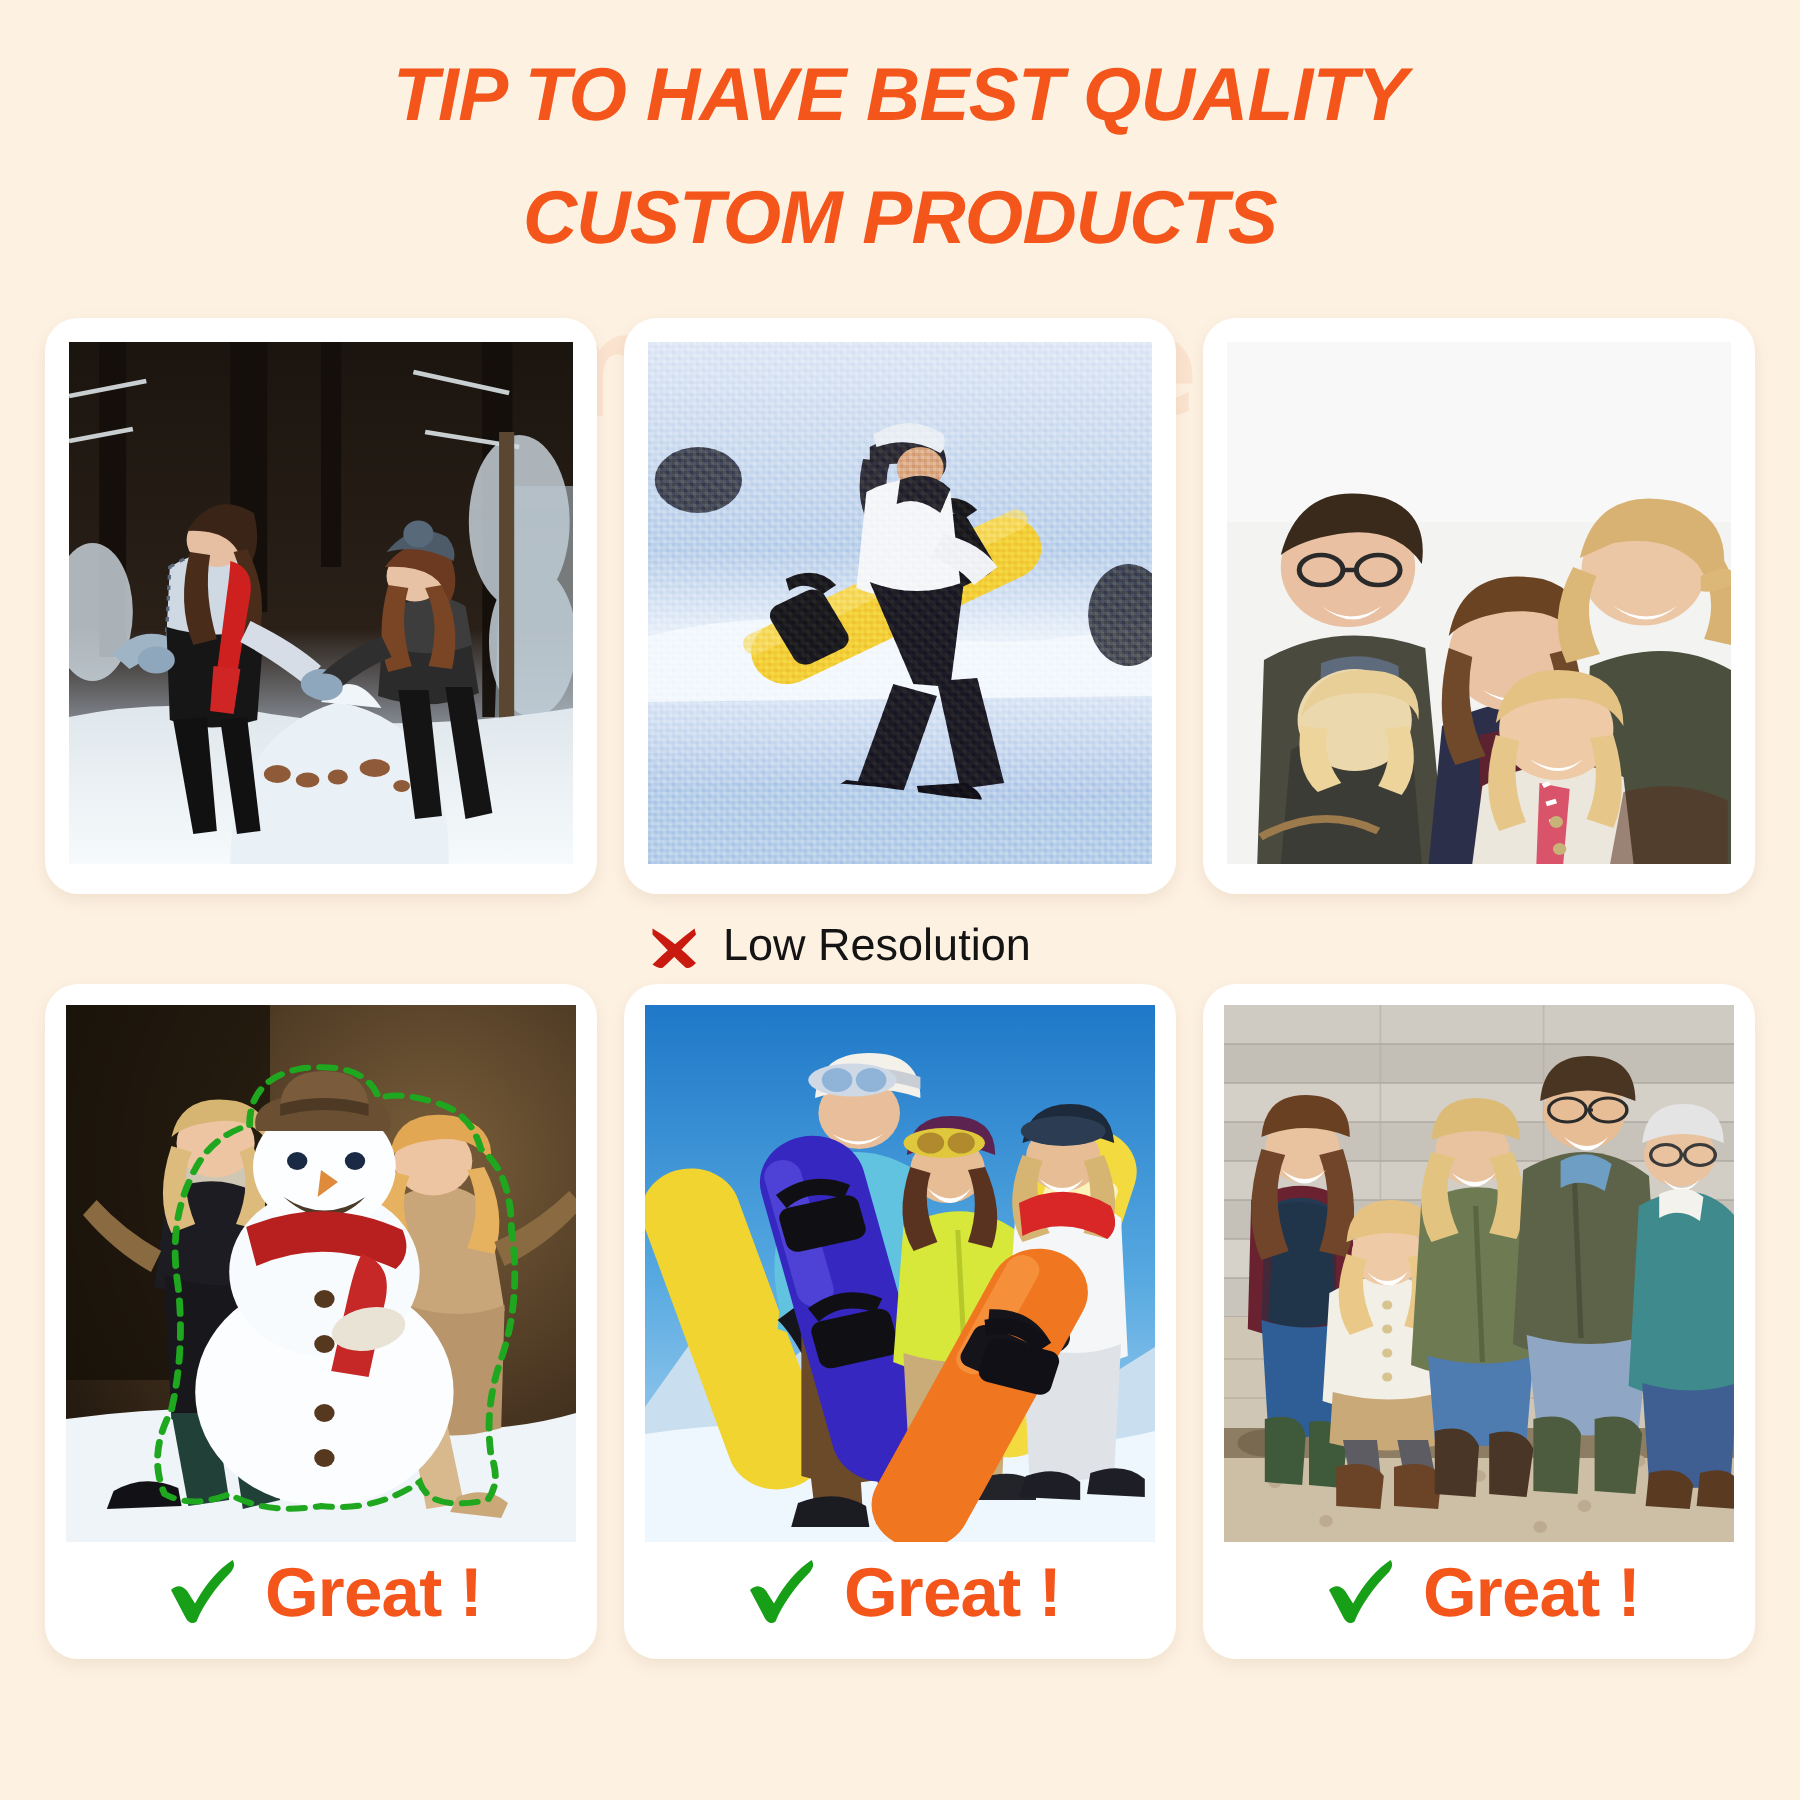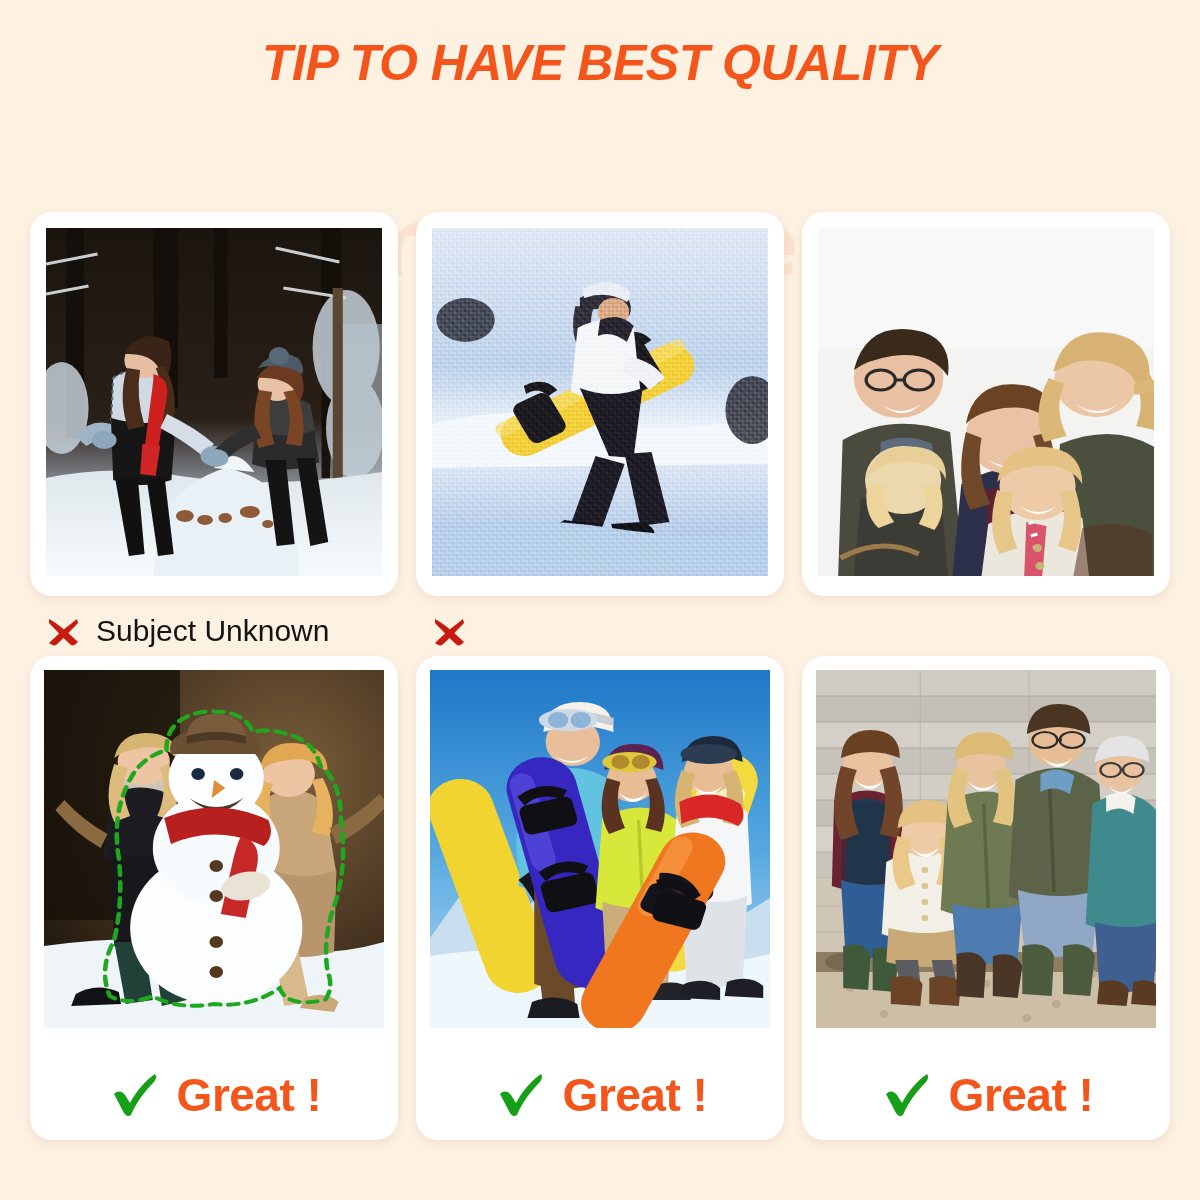--- a/index.html
+++ b/index.html
@@ -100,21 +100,20 @@
   .pos-label{
     display:flex;
     align-items:center;
     justify-content:center;
     gap:16px;
     padding:6px 0 14px 0;
     font-size:46px;
     font-weight:700;
     color:#F4551B;
     letter-spacing:-0.5px;
-    margin-top:34px;
   }
   .ico{ flex:0 0 auto; display:block; }
 
   
   .scene{ position:absolute; inset:0; }
   .scene svg{ width:100%; height:100%; display:block; }
 
   
   .lowres{
     position:absolute; inset:0;
@@ -135,20 +134,21 @@
 </style>
 </head>
 <body>
 
 <div class="watermark">
   <span>macorner</span><span class="bar"></span>
 </div>
 
 <div class="title">
   <span class="line">TIP TO HAVE BEST QUALITY</span>
+  <span class="line">CUSTOM PRODUCTS</span>
 </div>
 
 <div class="grid">
 
   <div class="cell">
     <div class="card top">
       <div class="photo">
         <div class="scene">
           <svg viewBox="0 0 300 348" preserveAspectRatio="none">
             <defs>
@@ -227,27 +227,20 @@
               <circle cx="208" cy="128" r="9" fill="#58697a"></circle>
               <path d="M186 196 q-24 12 -36 26 l10 10 q14 -14 32 -22 Z" fill="#2f2f2f"></path>
               <ellipse cx="152" cy="230" rx="11" ry="9" fill="#8fa7bc"></ellipse>
               <path d="M196 232 l10 86 l16 -2 l-8 -84 Z" fill="#141414"></path>
               <path d="M224 230 l12 88 l16 -4 l-12 -84 Z" fill="#141414"></path>
             </g>
           </svg>
         </div>
       </div>
     </div>
-    <div class="neg-label">
-      <svg class="ico" width="38" height="38" viewBox="0 0 38 38">
-        <path d="M5 7 C14 12 26 22 34 30 C31 33 29 34 27 33 C20 27 10 16 5 11 Z" fill="#C91A10"></path>
-        <path d="M33 7 C25 13 13 23 5 31 C8 33 10 34 12 33 C19 27 29 16 34 11 Z" fill="#C91A10"></path>
-      </svg>
-      <span>Subject Unknown</span>
-    </div>
   </div>
 
   <div class="cell">
     <div class="card top">
       <div class="photo">
         <div class="scene">
           <svg viewBox="0 0 300 348" preserveAspectRatio="none">
             <defs>
               <linearGradient id="skySnow" x1="0" y1="0" x2="0" y2="1">
                 <stop offset="0" stop-color="#dfe8f5"></stop>
@@ -293,20 +286,21 @@
         </div>
         <div class="lowres"></div>
         <div class="lowres2"></div>
       </div>
     </div>
     <div class="neg-label">
       <svg class="ico" width="38" height="38" viewBox="0 0 38 38">
         <path d="M5 7 C14 12 26 22 34 30 C31 33 29 34 27 33 C20 27 10 16 5 11 Z" fill="#C91A10"></path>
         <path d="M33 7 C25 13 13 23 5 31 C8 33 10 34 12 33 C19 27 29 16 34 11 Z" fill="#C91A10"></path>
       </svg>
+      <span>Low Resolution</span>
     </div>
   </div>
 
   <div class="cell">
     <div class="card top">
       <div class="photo">
         <div class="scene">
           <svg viewBox="0 0 300 348" preserveAspectRatio="none">
             <rect width="300" height="348" fill="#f3f4f2"></rect>
             <rect y="0" width="300" height="120" fill="#f7f8f7"></rect>

